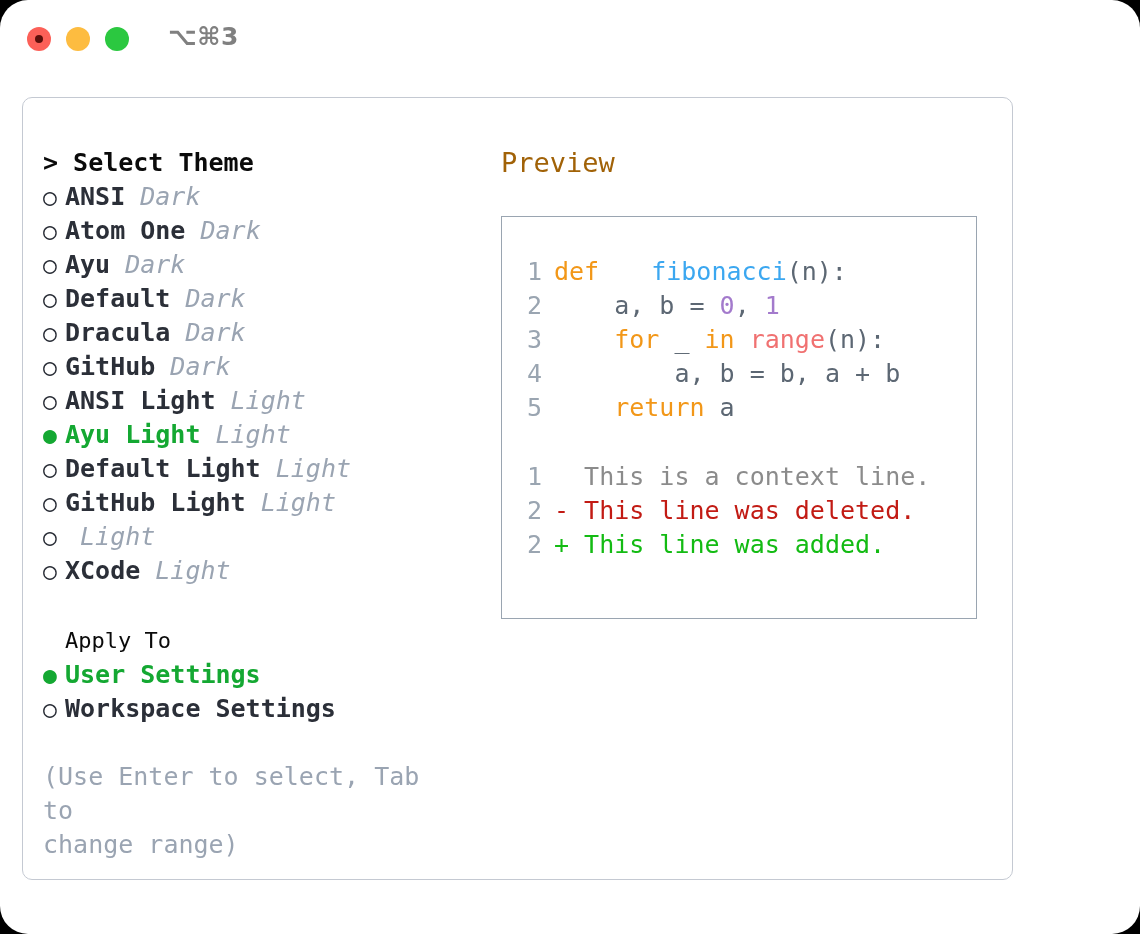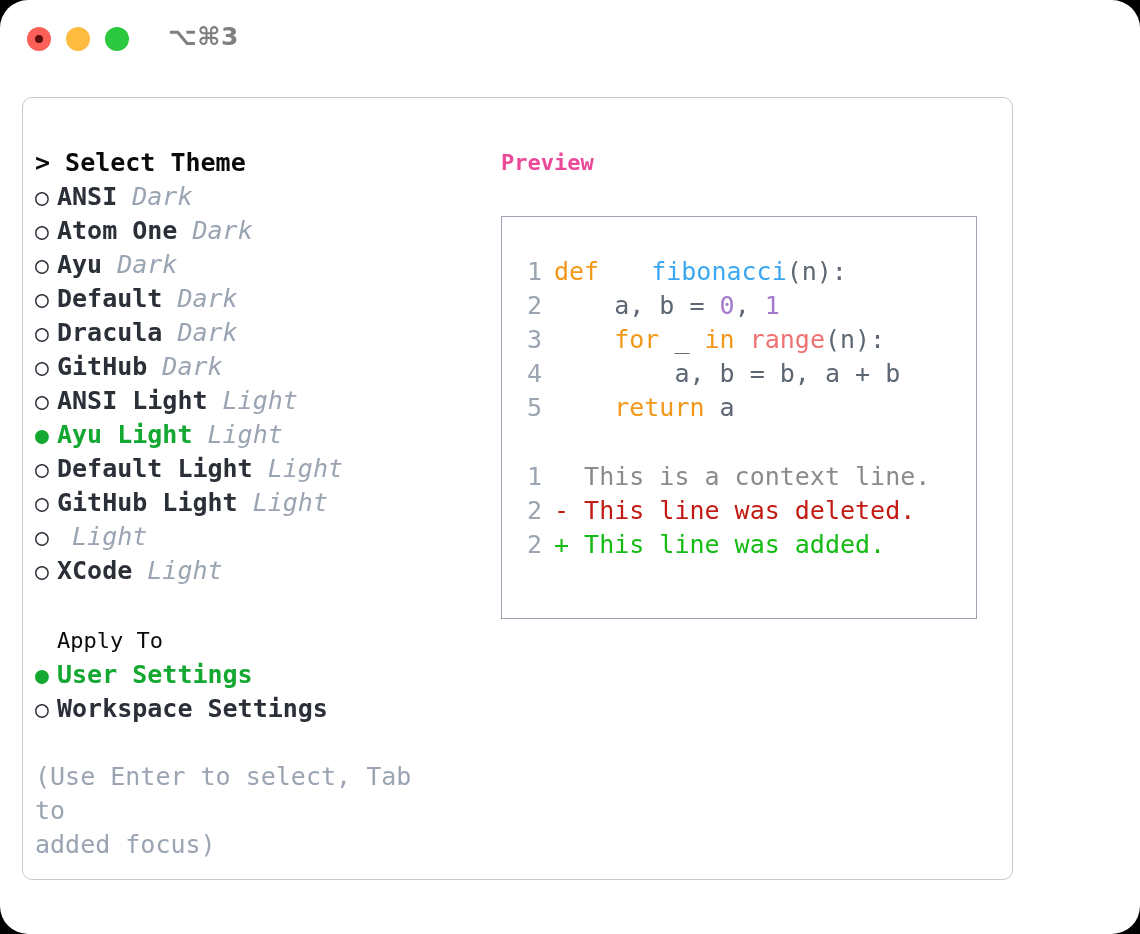--- a/index.html
+++ b/index.html
@@ -85,21 +85,21 @@
   .columns {
     position: absolute;
     left: 0; top: 0;
     width: 100%;
     height: 100%;
   }
 
   
   .left-col {
     position: absolute;
-    left: 12px;
+    left: 20px;
     top: 48px;
     width: 450px;
   }
 
   .section-head {
     font-size: 25px;
     font-weight: bold;
     color: #0a0a0a;
     line-height: 34px;
     white-space: pre;
@@ -157,23 +157,23 @@
   }
 
   
   .right-col {
     position: absolute;
     left: 478px;
     top: 48px;
     width: 500px;
   }
   .preview-head {
-    font-size: 22px;
-    color: #ec4899;
-    font-weight: bold;
+    font-size: 27px;
+    color: #a16207;
+    font-weight: normal;
     line-height: 34px;
     white-space: pre;
   }
 
   .preview-box {
     margin-top: 36px;
     width: 476px;
     height: 403px;
     border: 1.6px solid #9aa5b1;
     box-sizing: border-box;
@@ -253,21 +253,21 @@
           </div>
 
         <div class="apply-head">Apply To</div>
 
         <div class="opt-list" id="apply-list">
             <div class="opt selected"><span class="bullet">●</span><span class="name">User Settings</span></div>
             <div class="opt"><span class="bullet">○</span><span class="name">Workspace Settings</span></div>
           </div>
 
         <div class="hint">(Use Enter to select, Tab to
-added focus)</div>
+change range)</div>
       </div>
 
       <div class="right-col">
         <div class="preview-head">Preview</div>
 
         <div class="preview-box">
           <div class="code" id="code-block"><div class="code-line"><span class="lineno">1</span><span class="codetext"><span class="tok-kw">def </span><span class="tok-fn">fibonacci</span><span class="tok-txt">(n):</span></span></div><div class="code-line"><span class="lineno">2</span><span class="codetext"><span class="tok-txt">    a, b = </span><span class="tok-num">0</span><span class="tok-txt">, </span><span class="tok-num">1</span></span></div><div class="code-line"><span class="lineno">3</span><span class="codetext"><span class="tok-txt">    </span><span class="tok-kw">for</span><span class="tok-txt"> _ </span><span class="tok-kw">in</span><span class="tok-txt"> </span><span class="tok-bi">range</span><span class="tok-txt">(n):</span></span></div><div class="code-line"><span class="lineno">4</span><span class="codetext"><span class="tok-txt">        a, b = b, a + b</span></span></div><div class="code-line"><span class="lineno">5</span><span class="codetext"><span class="tok-txt">    </span><span class="tok-kw">return</span><span class="tok-txt"> a</span></span></div></div>
           <div class="diff" id="diff-block"><div class="code-line"><span class="lineno">1</span><span class="codetext diff-ctx">  This is a context line.</span></div><div class="code-line"><span class="lineno">2</span><span class="codetext diff-del">- This line was deleted.</span></div><div class="code-line"><span class="lineno">2</span><span class="codetext diff-add">+ This line was added.</span></div></div>
         </div>
       </div>

